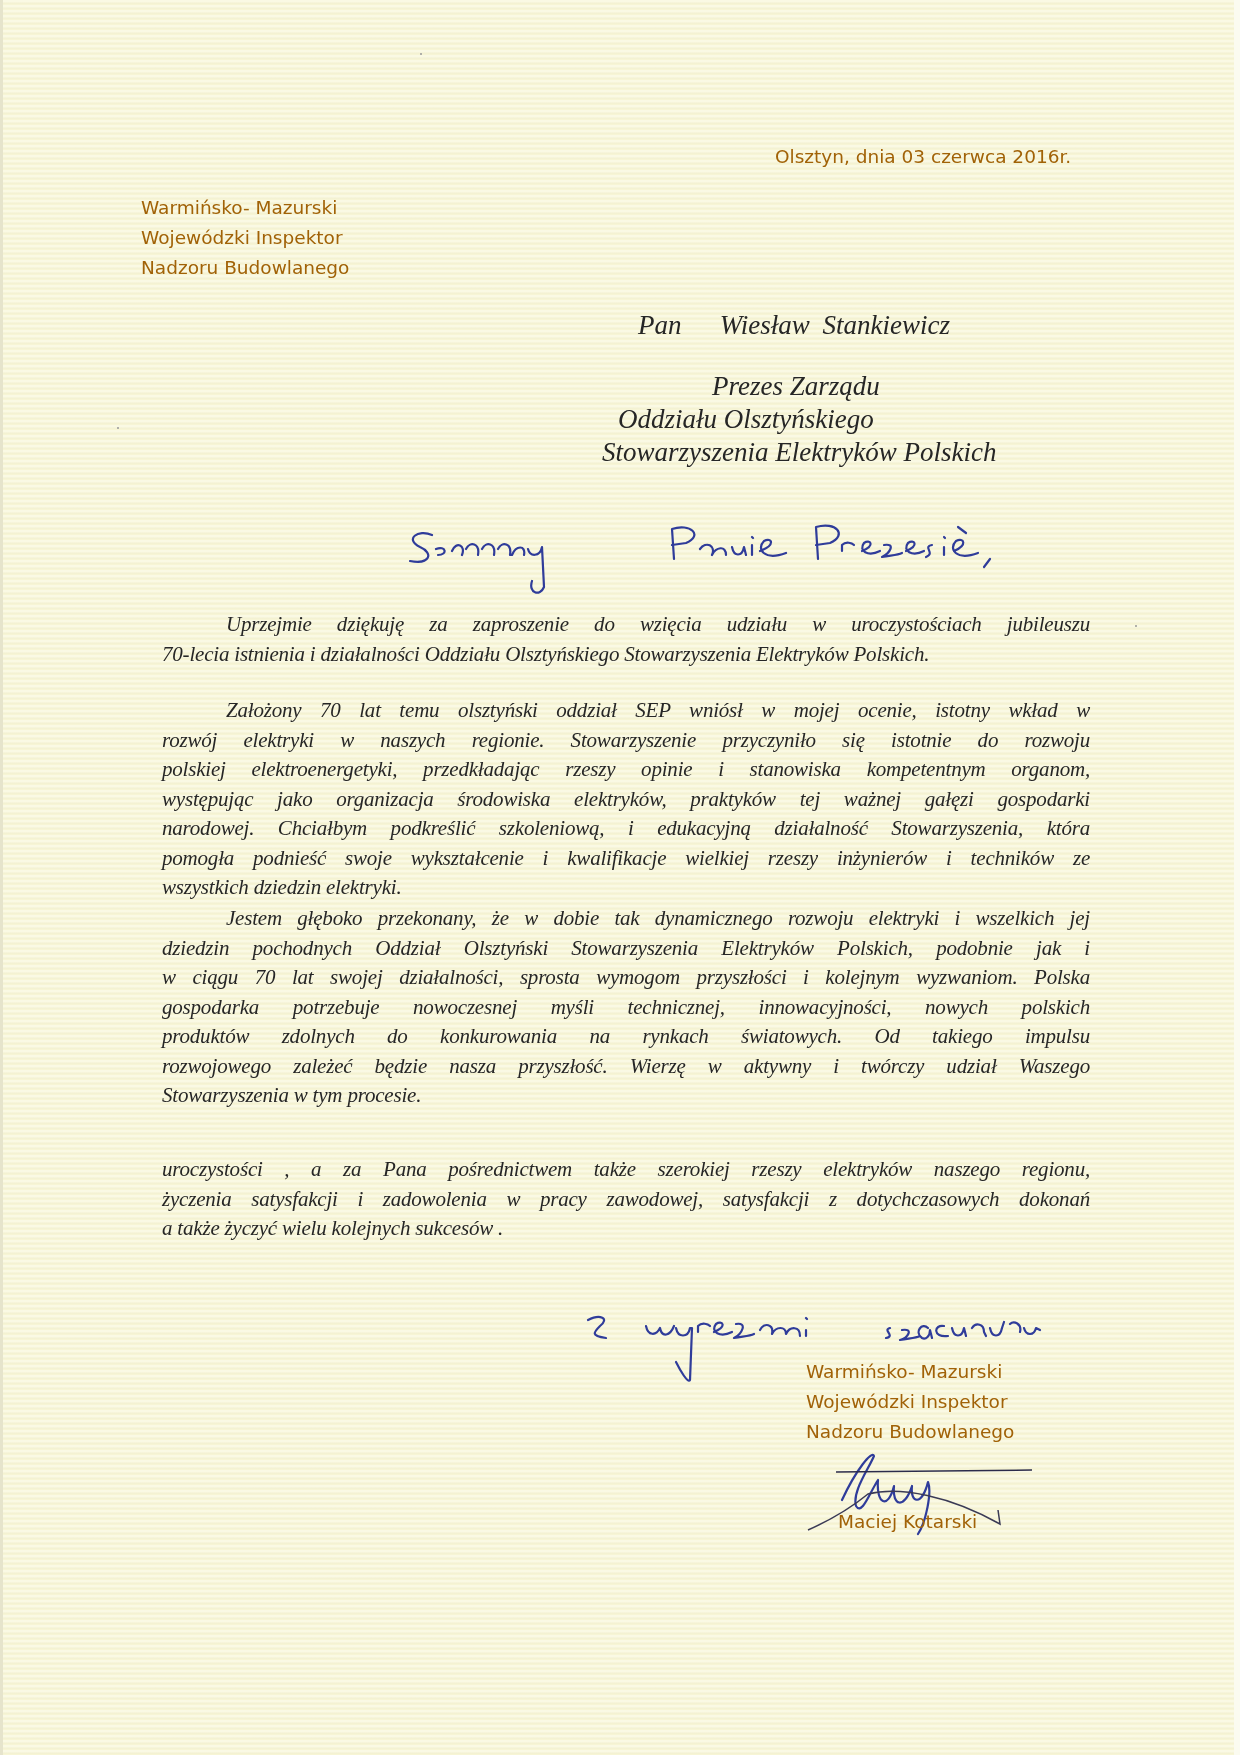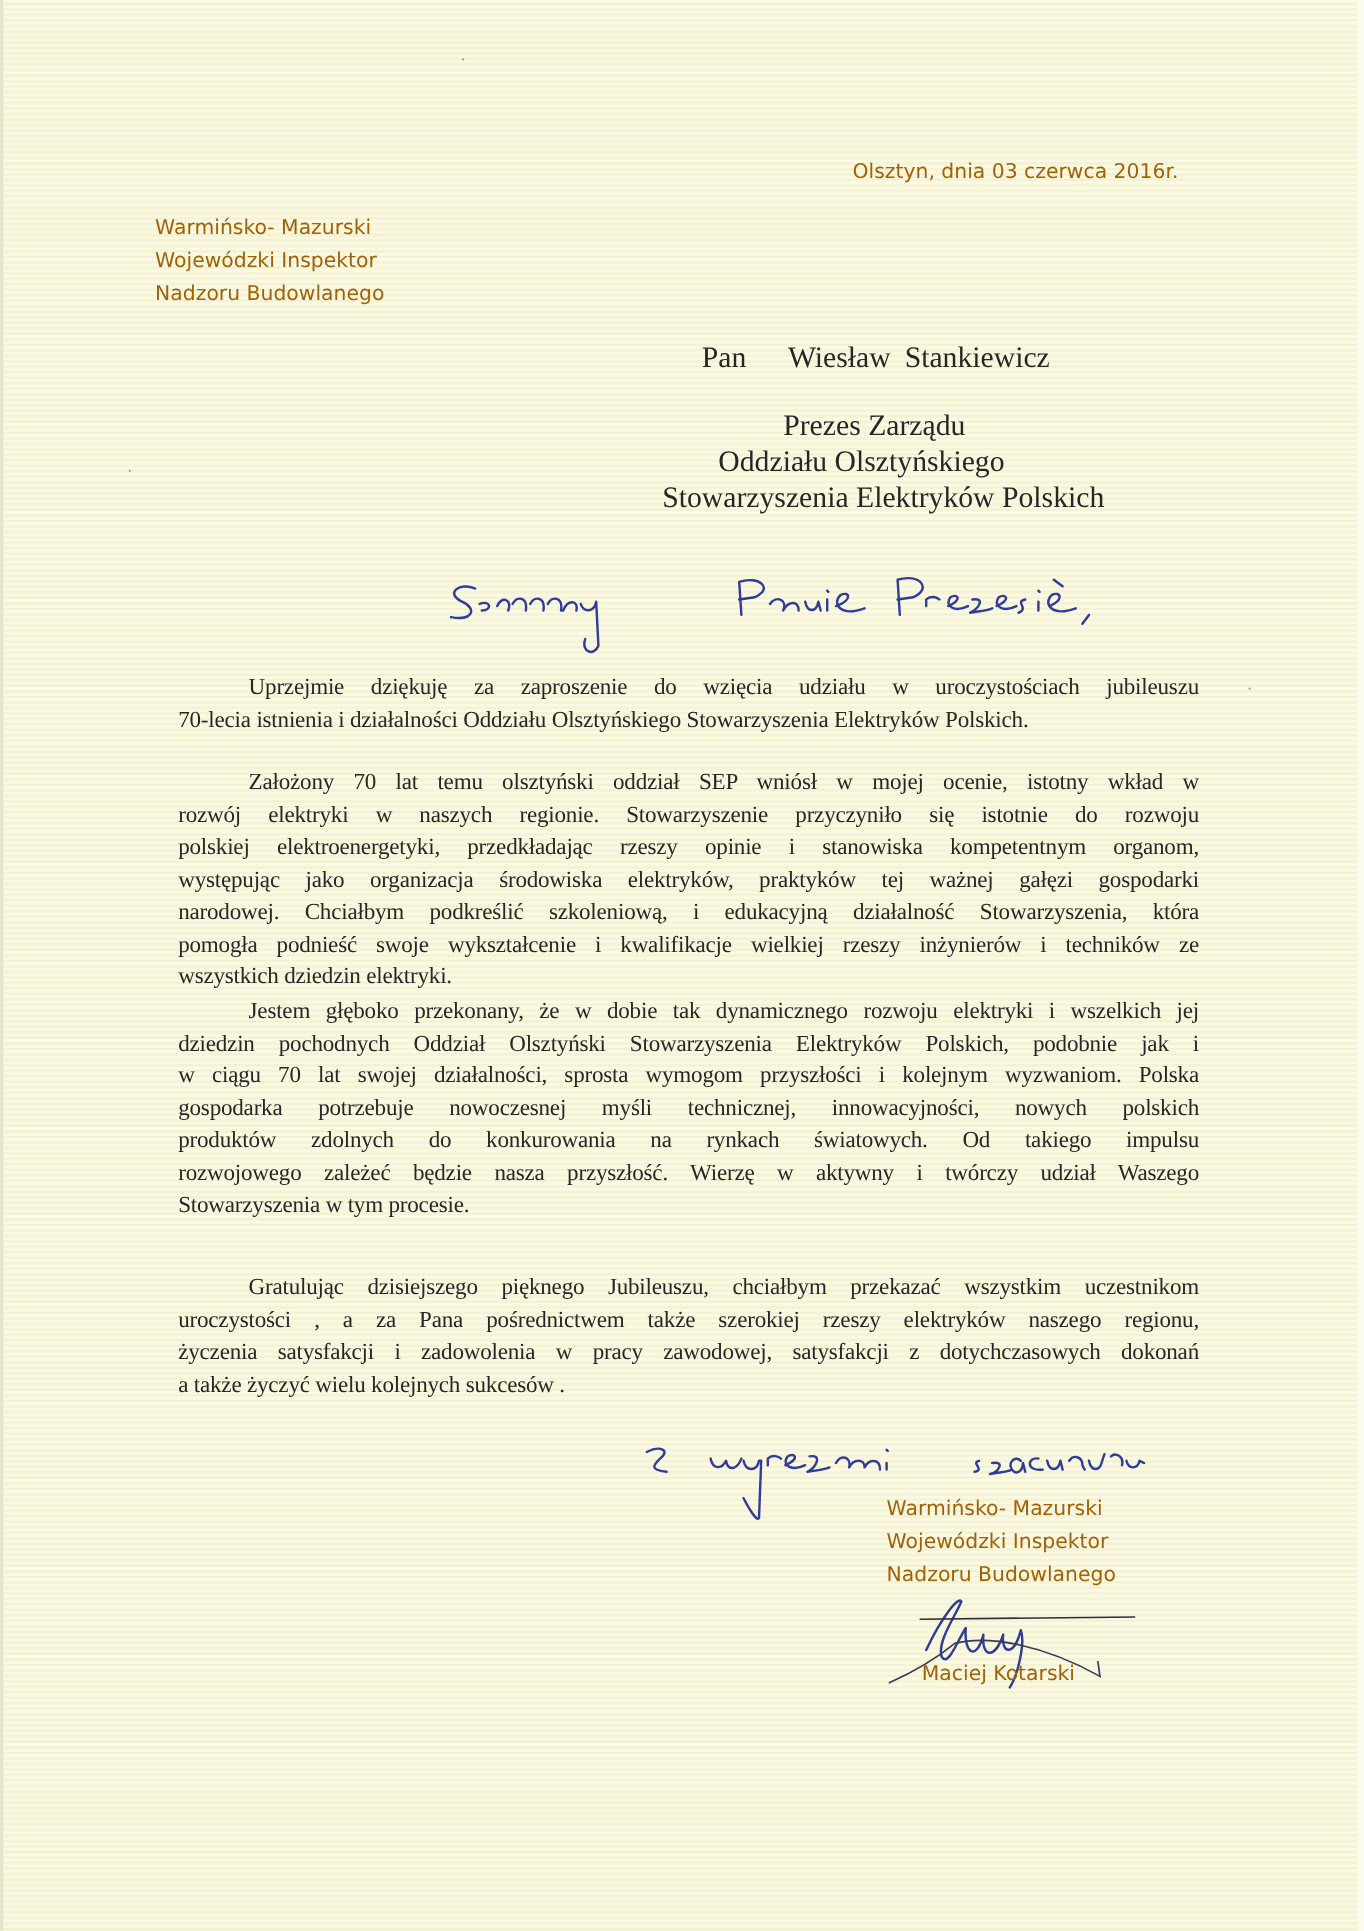--- a/index.html
+++ b/index.html
@@ -4,31 +4,31 @@
 <style>
   html, body { margin: 0; padding: 0; }
   body {
     width: 1240px; height: 1755px; position: relative; overflow: hidden;
     background-color: #f8f6d6;
     background-image: repeating-linear-gradient(180deg, rgba(255,255,255,0.35) 0px, rgba(255,255,255,0.35) 2px, rgba(0,0,0,0.025) 3px, rgba(0,0,0,0.0) 5px);
   }
   .right-edge { position: absolute; top: 0; right: 0; width: 6px; height: 1755px; background: #fbfbf0; }
   .left-edge { position: absolute; top: 0; left: 0; width: 3px; height: 1755px; background: #e6e4cc; }
   .sans { font-family: "DejaVu Sans", "Liberation Sans", sans-serif; color: #a16207; font-size: 18.5px; }
-  .serif-it { font-family: "Liberation Serif", "DejaVu Serif", serif; color: #262626; }
+  .serif-it { font-family: "Liberation Serif", "DejaVu Serif", serif; font-style: italic; color: #262626; }
   .abs { position: absolute; margin: 0; white-space: nowrap; }
 
   .date { left: 775px; top: 146px; }
   .sender { left: 141px; top: 193px; line-height: 30px; }
   .sender div { white-space: nowrap; }
 
   .recipient-name { left: 638px; top: 310px; font-size: 27px; word-spacing: 6px; }
   .recipient-title { font-size: 27px; line-height: 33px; }
   .rt1 { left: 712px; top: 370px; }
-  .rt2 { left: 653px; top: 403px; }
+  .rt2 { left: 618px; top: 403px; }
   .rt3 { left: 602px; top: 436px; }
 
   .salutation { left: 0; top: 515px; width: 1240px; height: 70px; }
   .salutation svg { position: absolute; left: 0; top: 0; }
   .hand { stroke: #2f3c9a; fill: none; stroke-width: 2.2; stroke-linecap: round; stroke-linejoin: round; }
 
   .body-text { left: 162px; width: 928px; font-size: 21px; letter-spacing: -0.2px; }
   .line { display: block; height: 29.5px; line-height: 29.5px; text-align: justify; text-align-last: justify; white-space: normal; }
   .line.last { text-align-last: left; }
   .line.indent { padding-left: 64px; }
@@ -100,21 +100,20 @@
   <span class="line indent">Jestem głęboko przekonany, że w dobie tak dynamicznego rozwoju  elektryki i wszelkich jej</span>
   <span class="line">dziedzin pochodnych Oddział Olsztyński  Stowarzyszenia Elektryków Polskich, podobnie jak i</span>
   <span class="line">w ciągu 70 lat swojej działalności, sprosta wymogom przyszłości i kolejnym wyzwaniom. Polska</span>
   <span class="line">gospodarka potrzebuje nowoczesnej myśli technicznej, innowacyjności, nowych polskich</span>
   <span class="line">produktów zdolnych do konkurowania na rynkach światowych. Od takiego impulsu</span>
   <span class="line">rozwojowego zależeć będzie nasza przyszłość. Wierzę w aktywny i twórczy udział Waszego</span>
   <span class="line last">Stowarzyszenia w tym procesie.</span>
 </div>
 
 <div class="abs serif-it body-text p4">
-  <span class="line indent">Gratulując dzisiejszego pięknego Jubileuszu, chciałbym przekazać wszystkim uczestnikom</span>
   <span class="line">uroczystości , a za Pana pośrednictwem także szerokiej rzeszy  elektryków naszego regionu,</span>
   <span class="line">życzenia satysfakcji i zadowolenia w pracy zawodowej, satysfakcji z dotychczasowych dokonań</span>
   <span class="line last">a także życzyć wielu kolejnych sukcesów .</span>
 </div>
 
 <div class="abs closing" title="Z wyrazami szacunku">
   <svg width="1240" height="90">
 
     <path class="hand" d="M588 20 C600 14,610 18,600 26 C594 32,590 36,606 38"></path>
 

